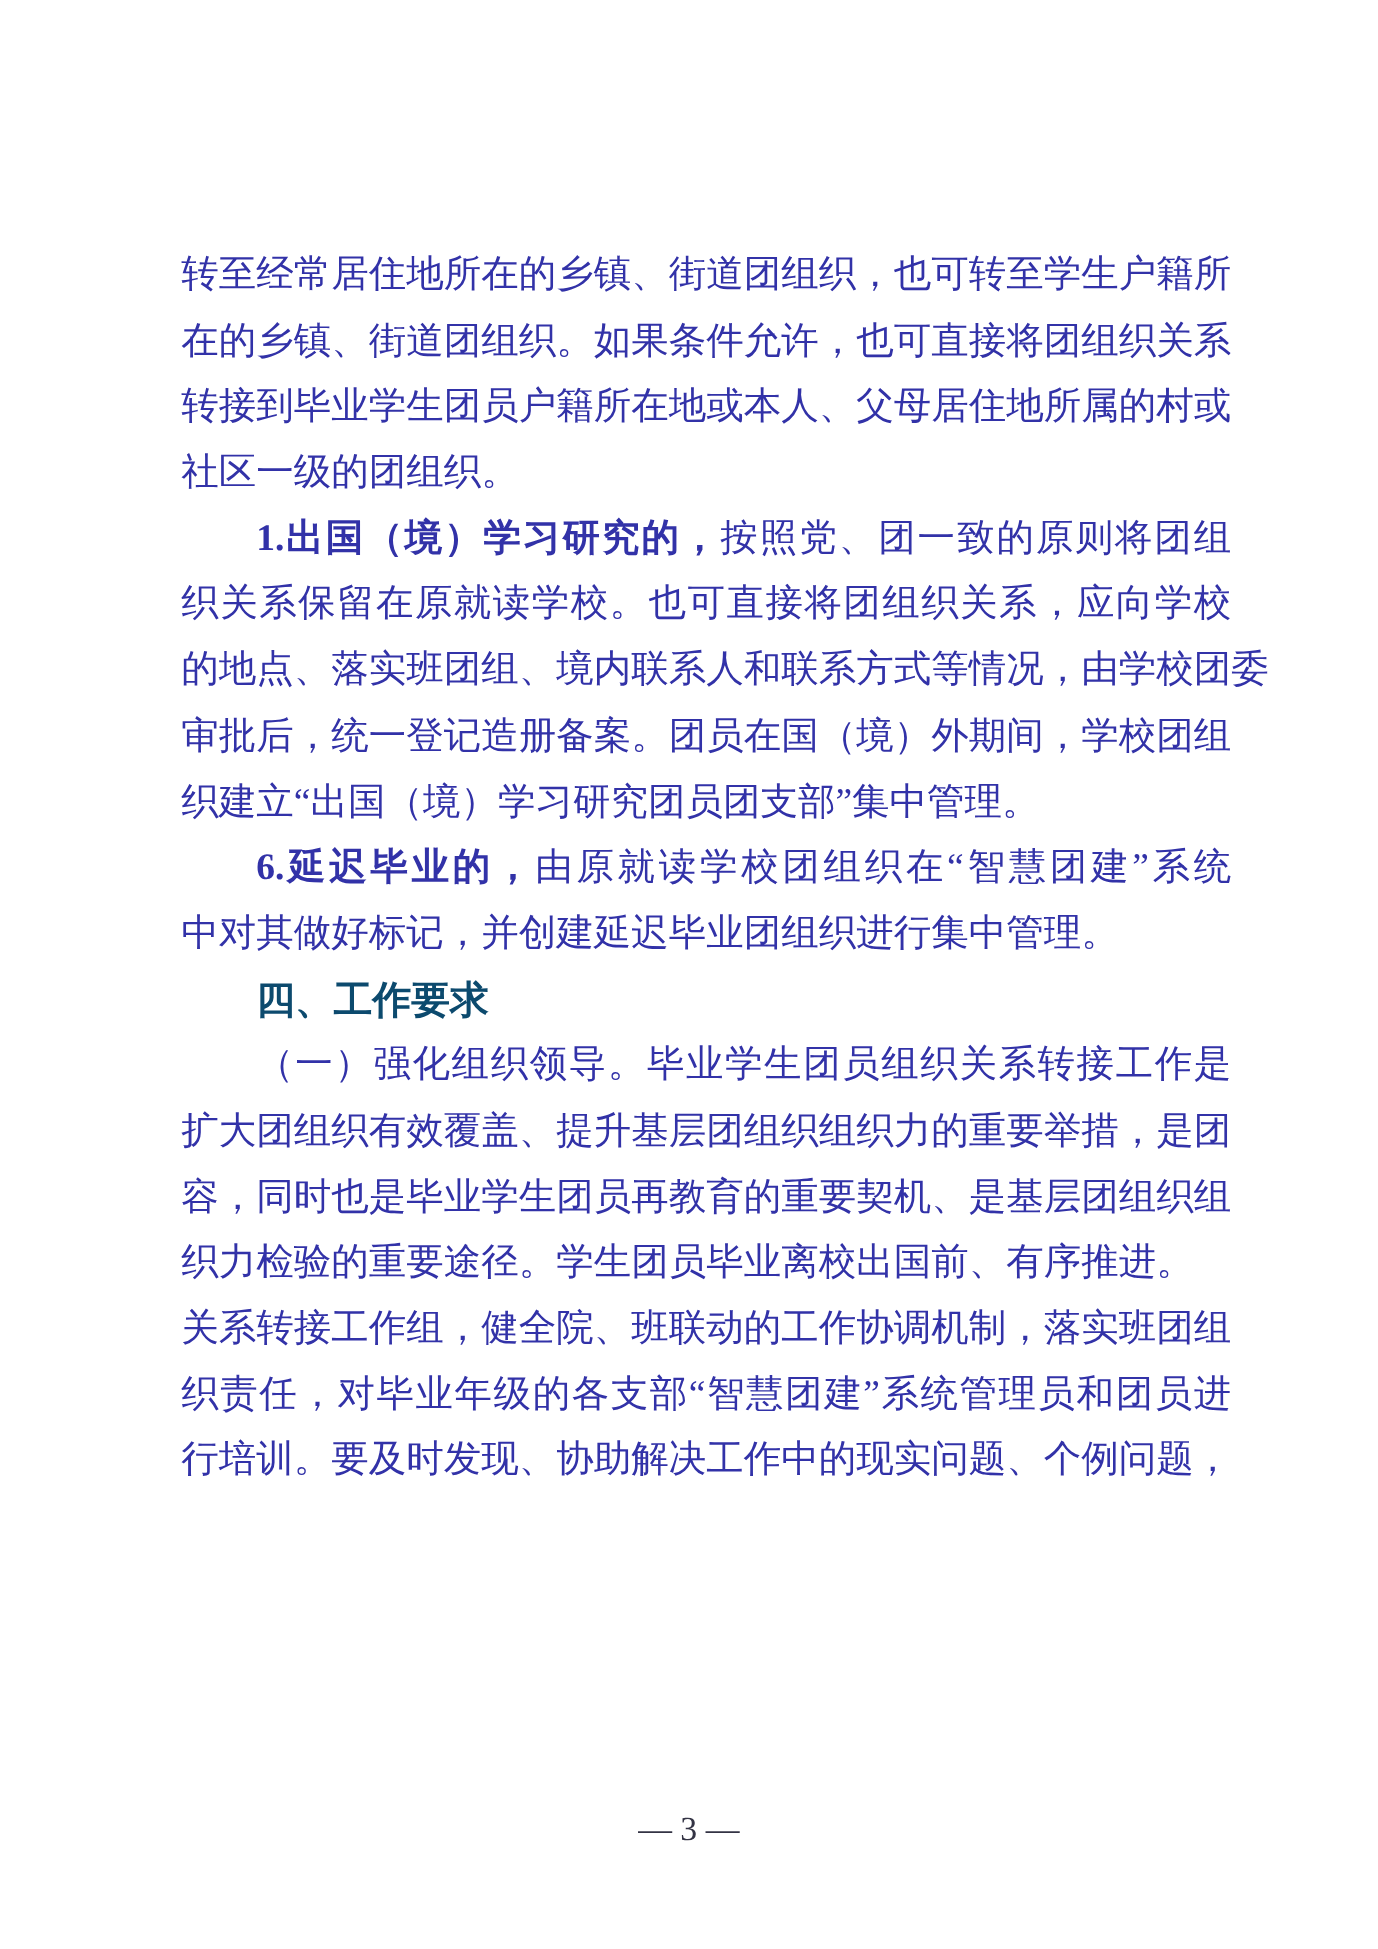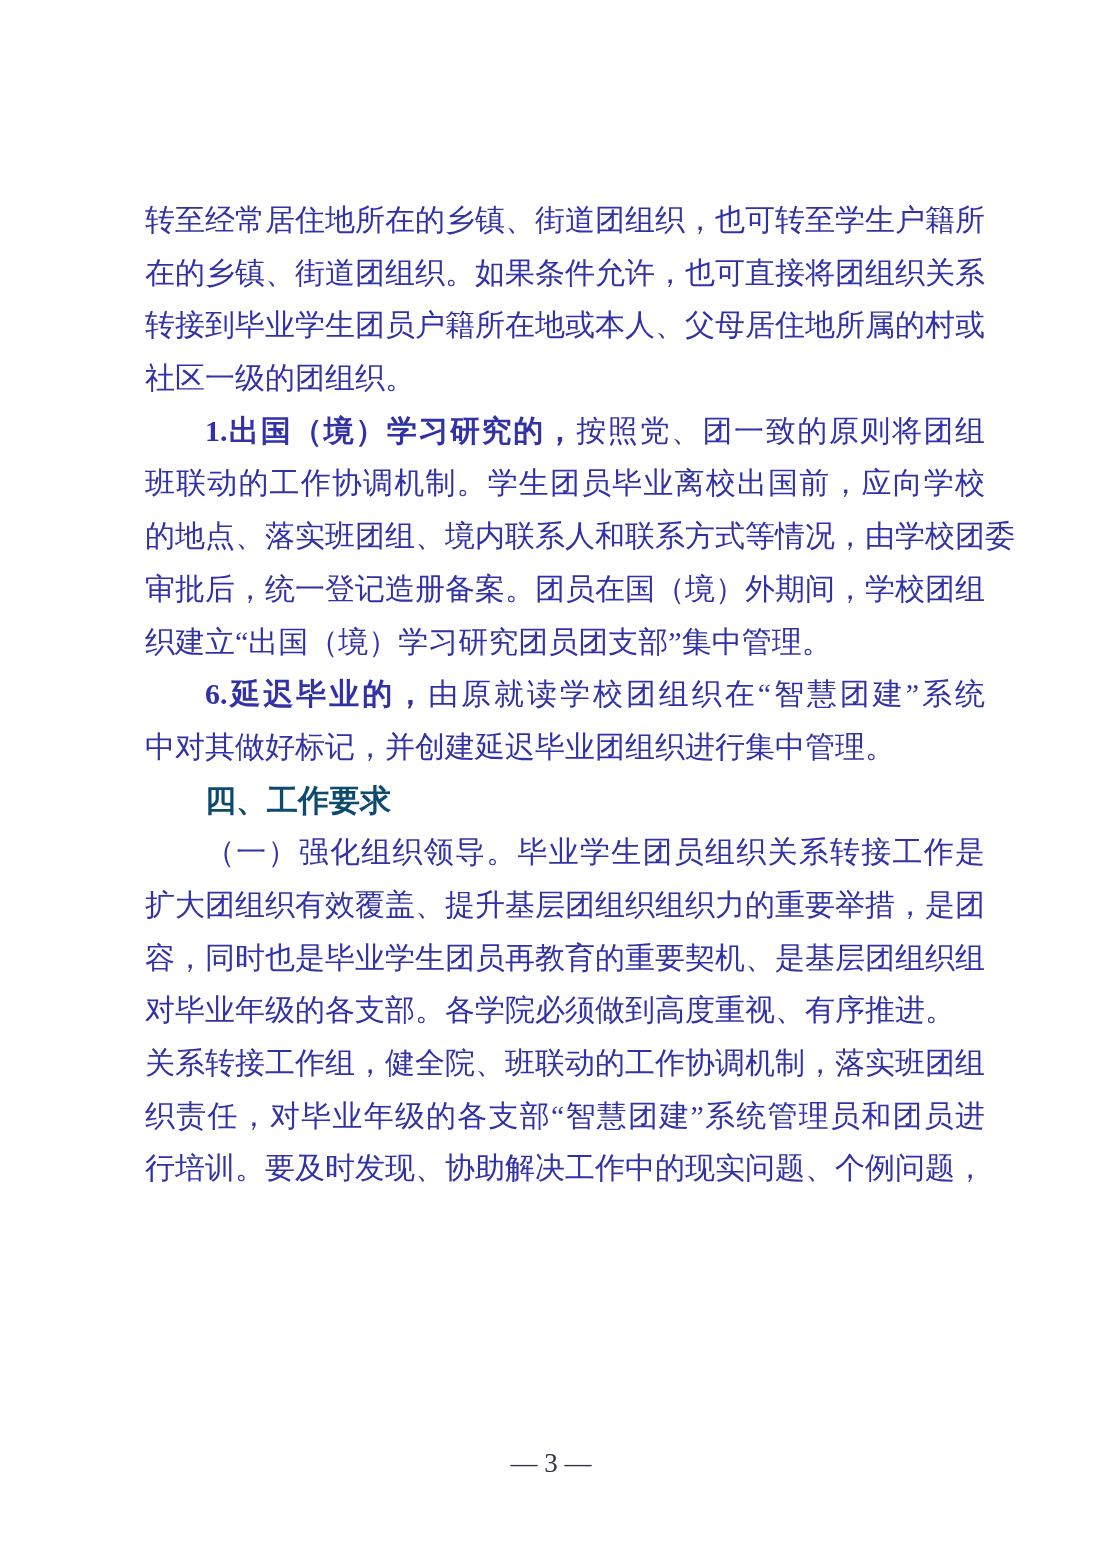--- a/index.html
+++ b/index.html
@@ -61,29 +61,29 @@
 </head>
 <body>
 
 <div class="page">
   <div class="doc-body">
       <div class="line">转至经常居住地所在的乡镇、街道团组织，也可转至学生户籍所</div>
       <div class="line">在的乡镇、街道团组织。如果条件允许，也可直接将团组织关系</div>
       <div class="line">转接到毕业学生团员户籍所在地或本人、父母居住地所属的村或</div>
       <div class="line last">社区一级的团组织。</div>
       <div class="line indent"><span class="bold-lead">1.出国（境）学习研究的，</span>按照党、团一致的原则将团组</div>
-      <div class="line">班联动的工作协调机制。学生团员毕业离校出国前，应向学校</div>
+      <div class="line">织关系保留在原就读学校。也可直接将团组织关系，应向学校</div>
       <div class="line">的地点、落实班团组、境内联系人和联系方式等情况，由学校团委</div>
       <div class="line">审批后，统一登记造册备案。团员在国（境）外期间，学校团组</div>
       <div class="line last">织建立“出国（境）学习研究团员团支部”集中管理。</div>
       <div class="line indent"><span class="bold-lead">6.延迟毕业的，</span>由原就读学校团组织在“智慧团建”系统</div>
       <div class="line last">中对其做好标记，并创建延迟毕业团组织进行集中管理。</div>
       <div class="line indent heading last">四、工作要求</div>
       <div class="line indent">（一）强化组织领导。毕业学生团员组织关系转接工作是</div>
       <div class="line">扩大团组织有效覆盖、提升基层团组织组织力的重要举措，是团</div>
       <div class="line">容，同时也是毕业学生团员再教育的重要契机、是基层团组织组</div>
-      <div class="line last">对毕业年级的各支部。各学院必须做到高度重视、有序推进。</div>
+      <div class="line last">织力检验的重要途径。学生团员毕业离校出国前、有序推进。</div>
       <div class="line">关系转接工作组，健全院、班联动的工作协调机制，落实班团组</div>
       <div class="line">织责任，对毕业年级的各支部“智慧团建”系统管理员和团员进</div>
       <div class="line">行培训。要及时发现、协助解决工作中的现实问题、个例问题，</div>
     </div>
   <div class="footer">— 3 —</div>
 </div>
 
 </body></html>

